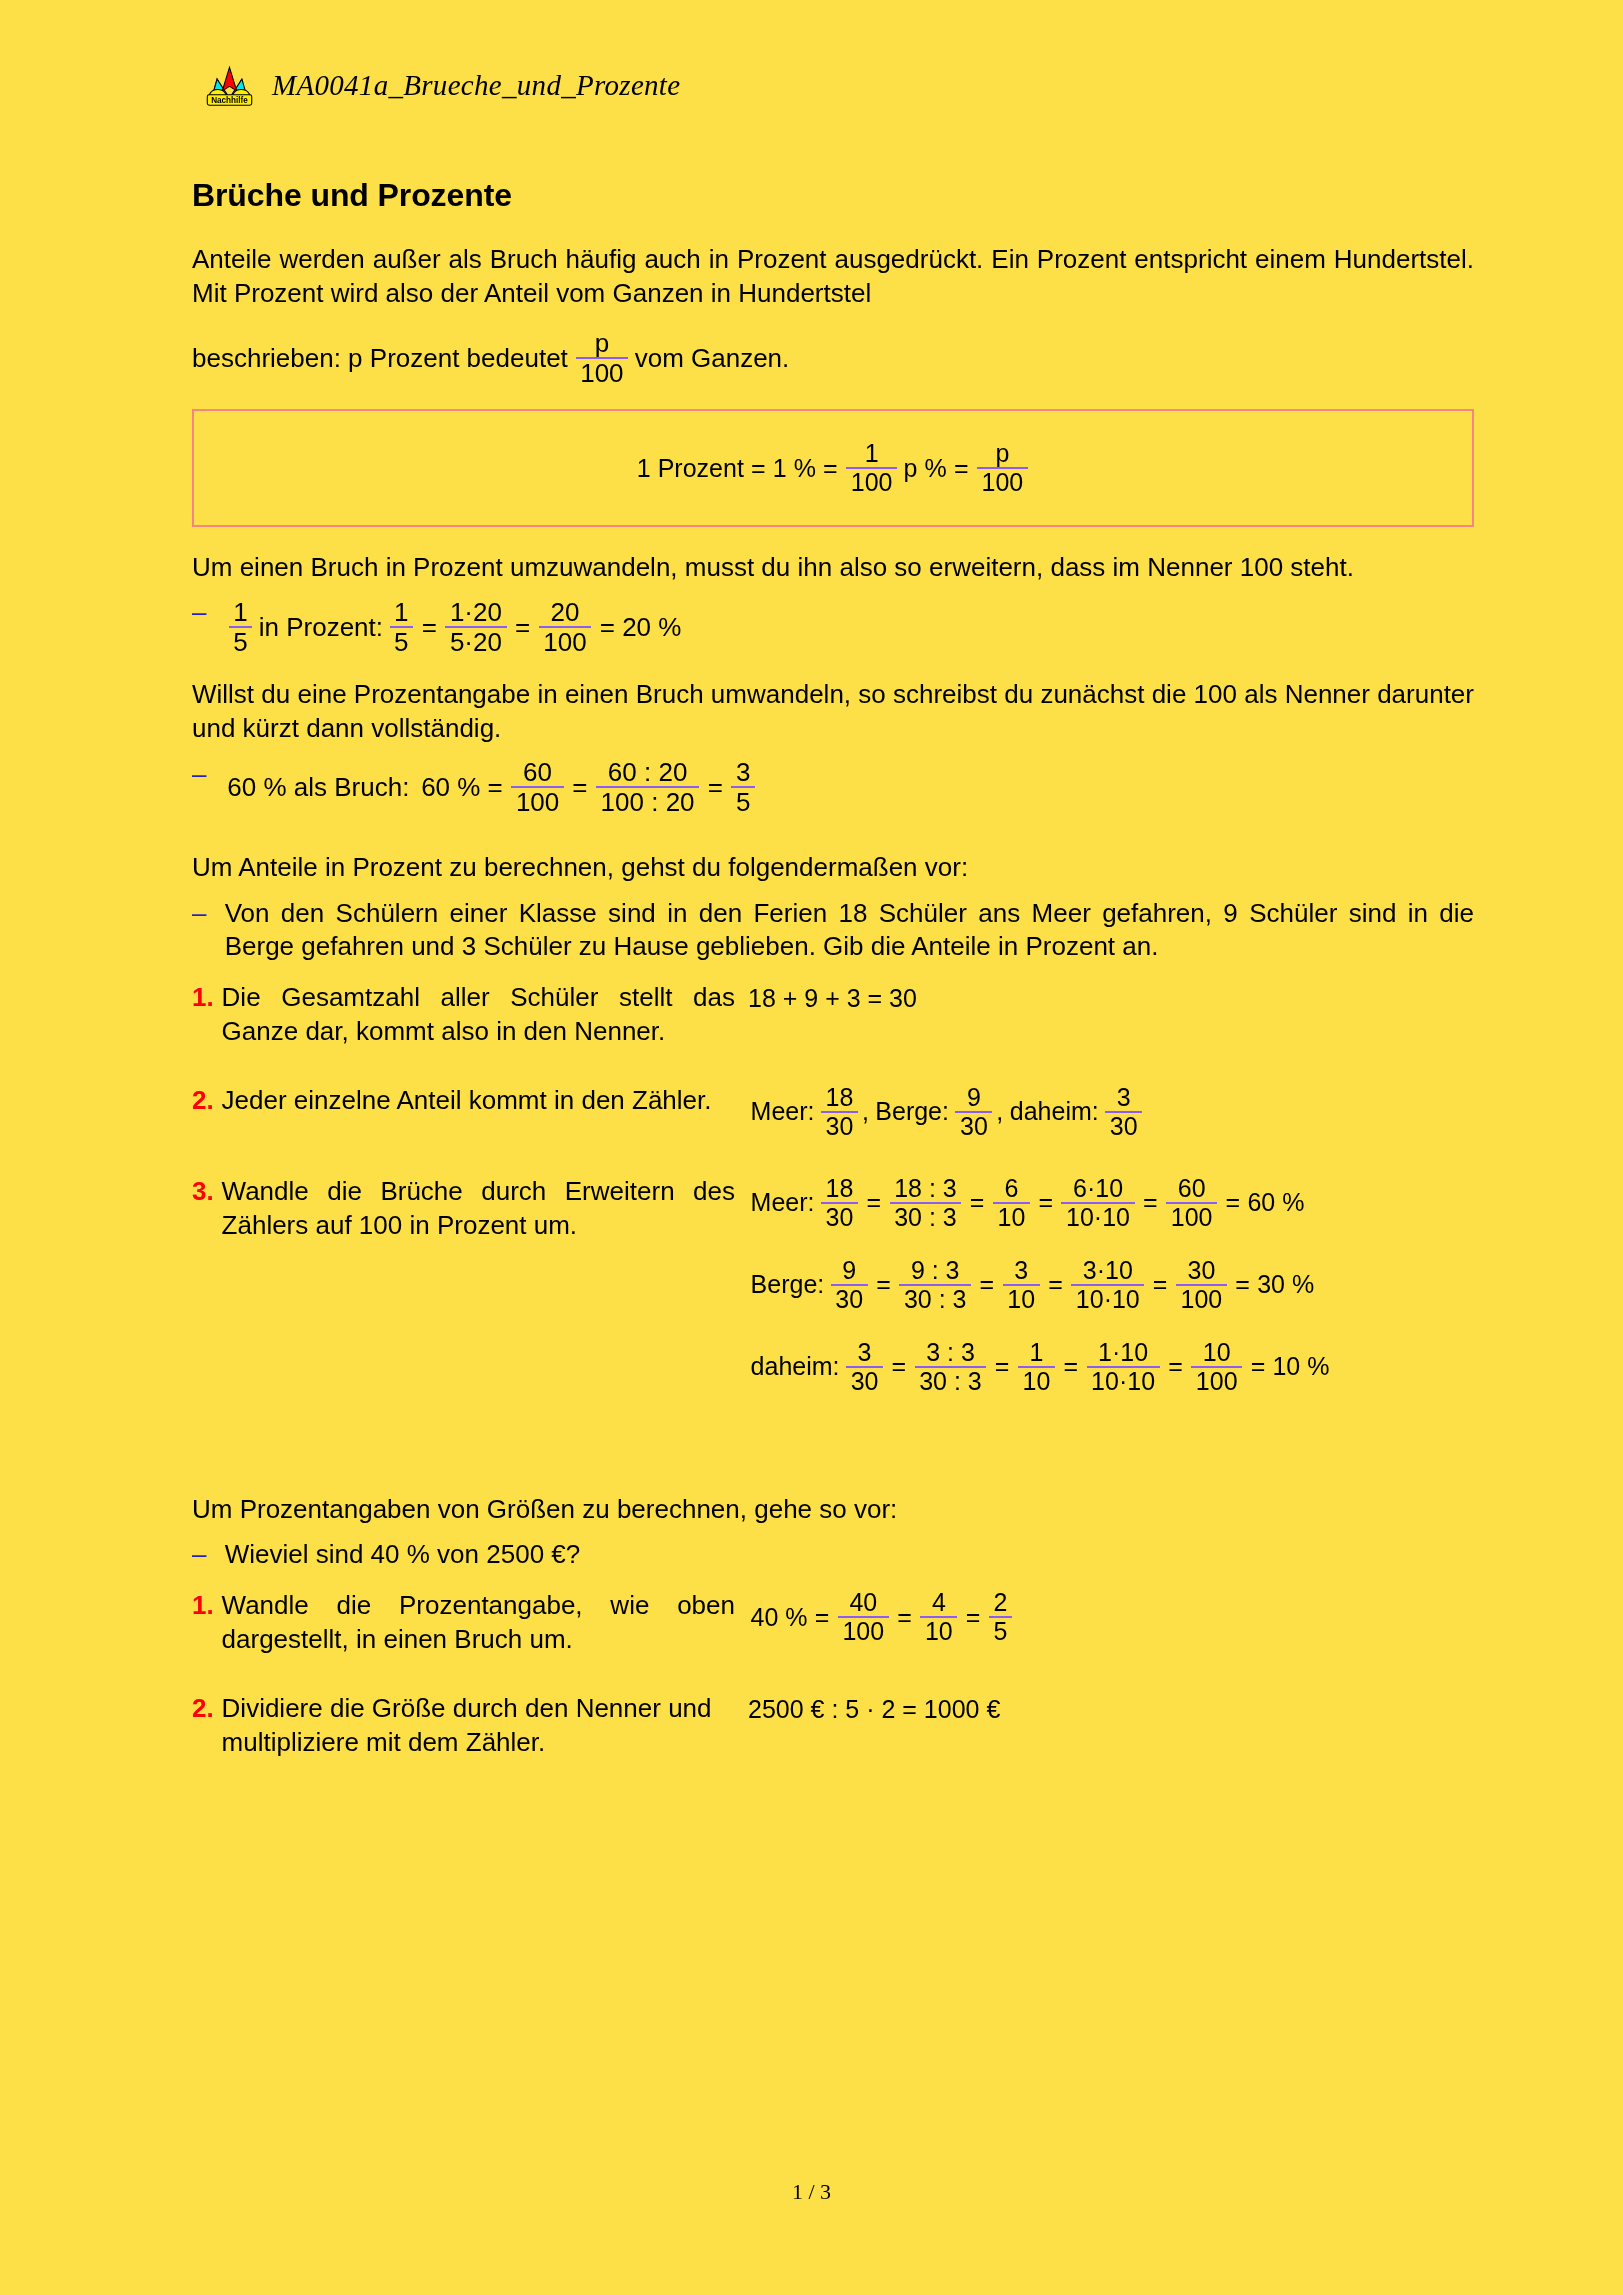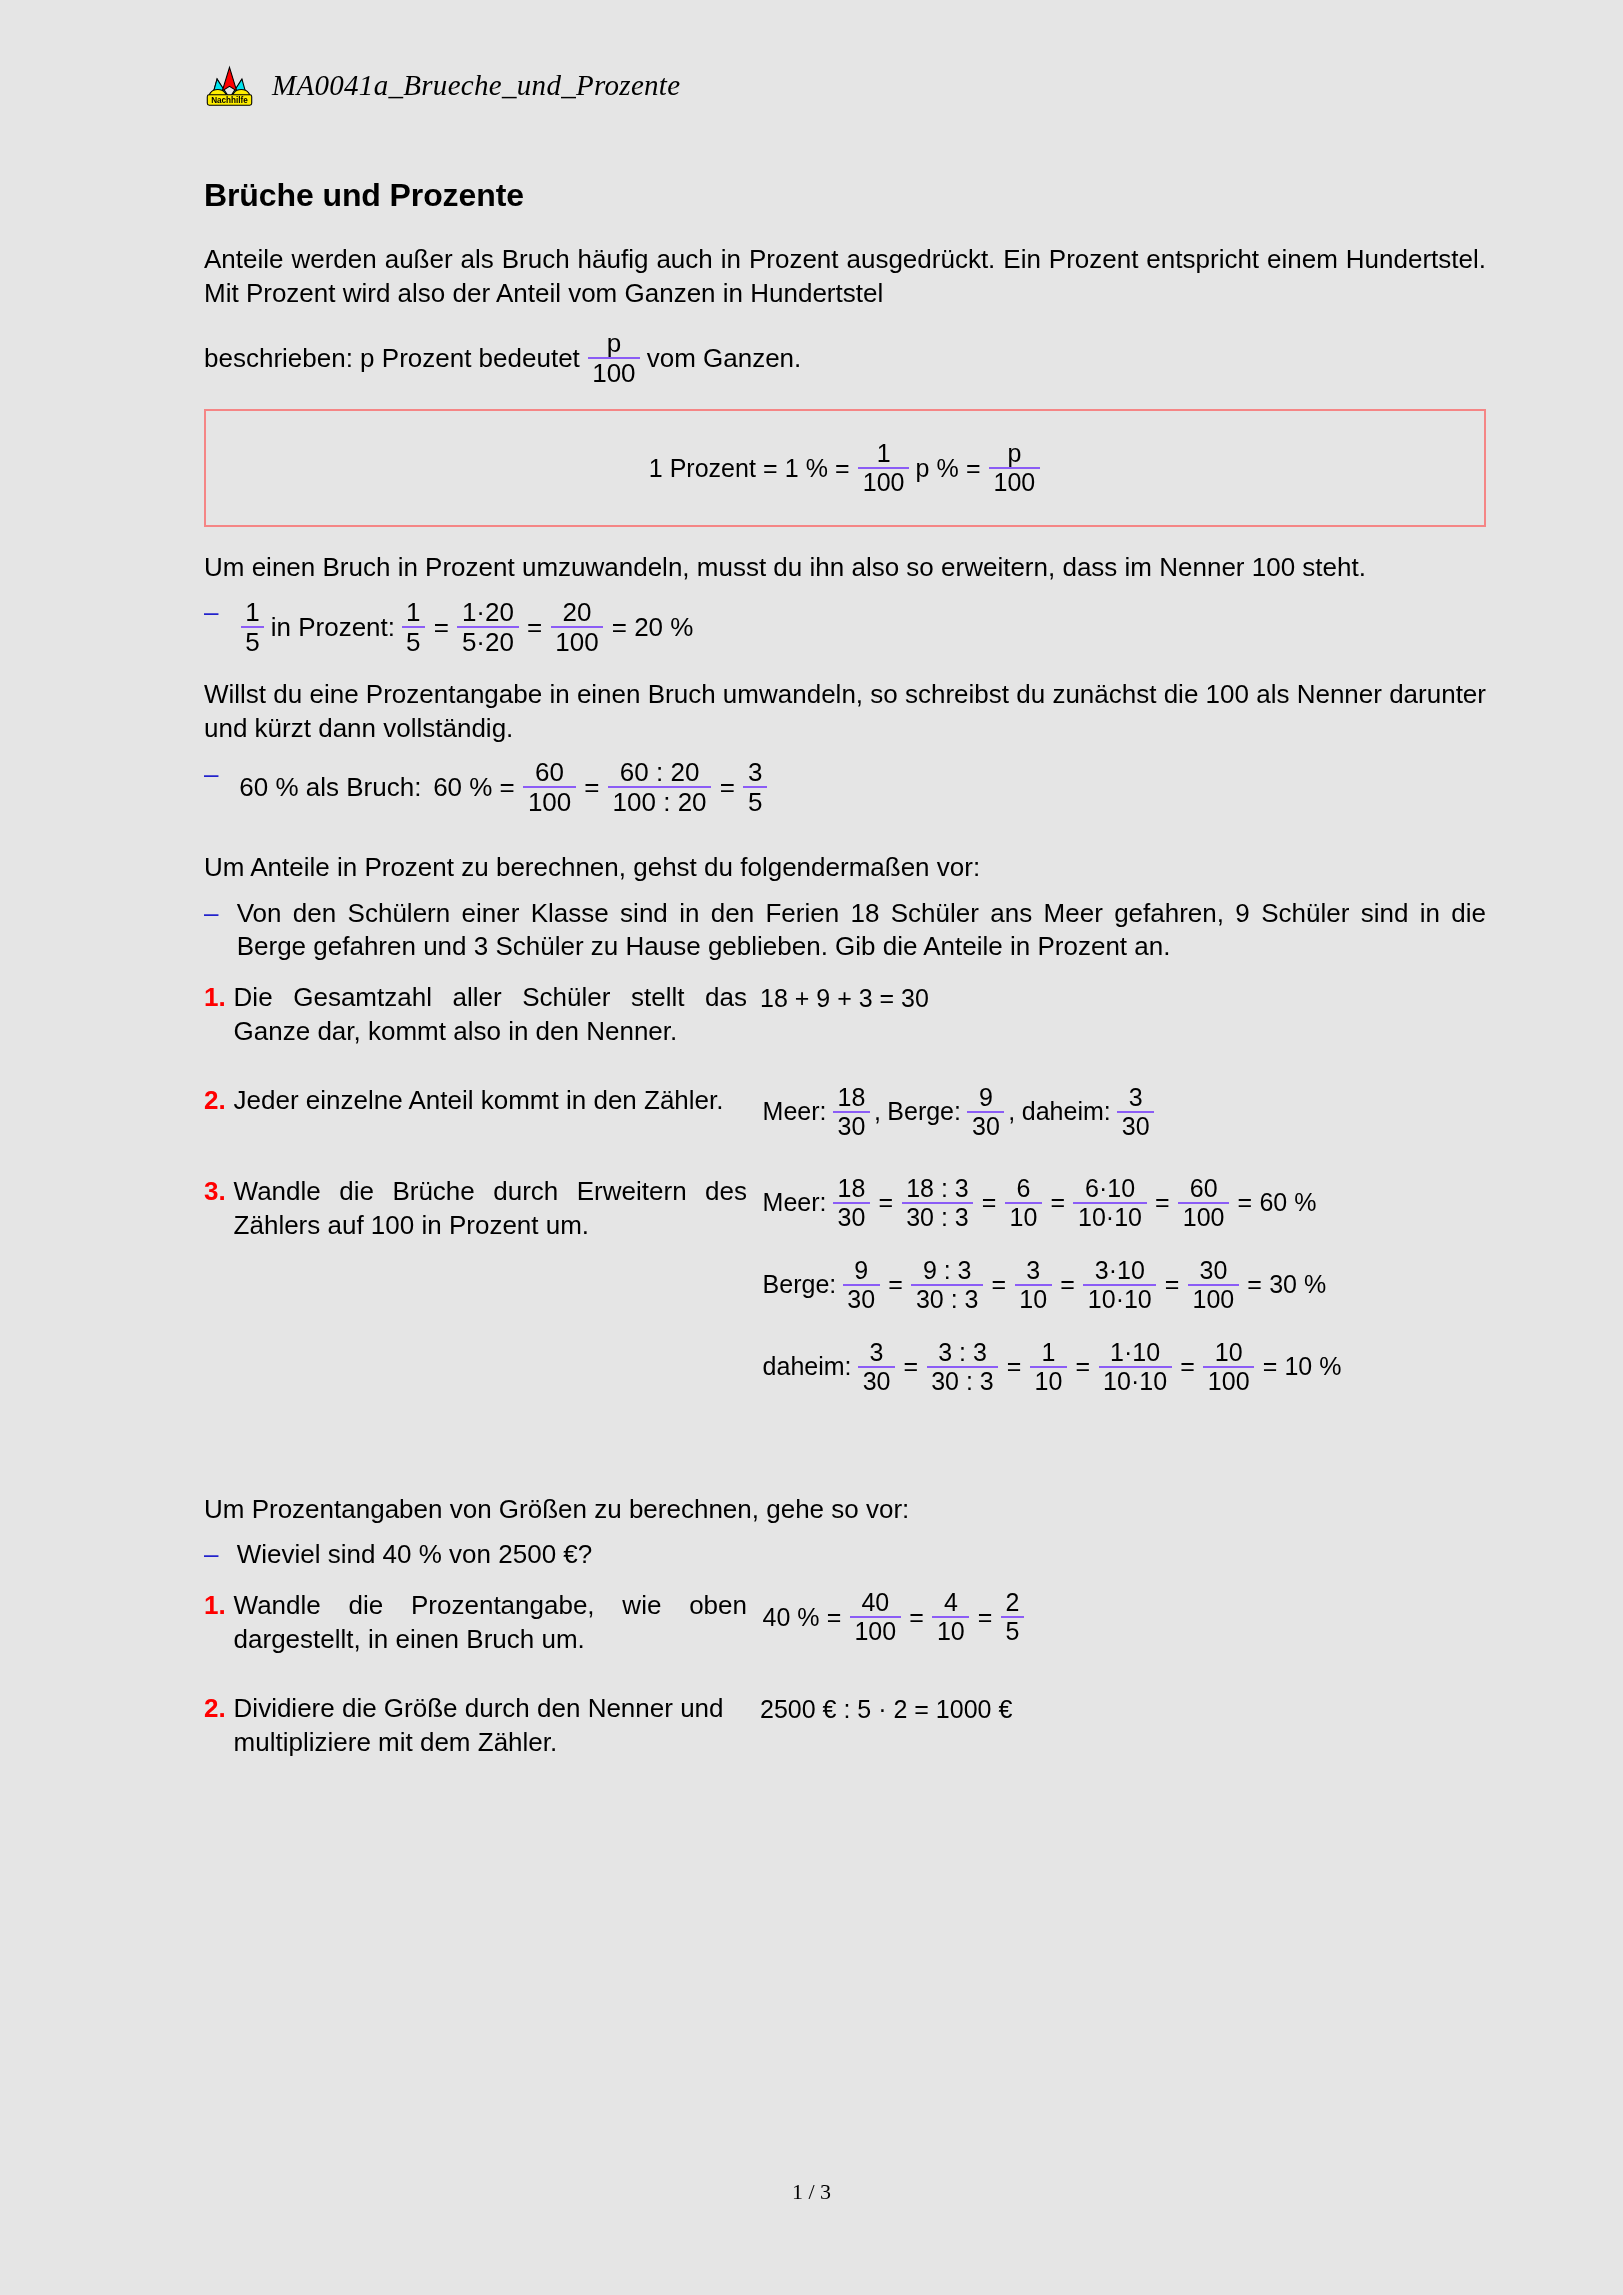--- a/index.html
+++ b/index.html
@@ -4,21 +4,21 @@
 <style>
   html, body {
     margin: 0;
     padding: 0;
     background: #ffffff;
   }
   .page {
     position: relative;
     width: 1623px;
     height: 2295px;
-    background: #e5e5e5;
+    background: #fde047;
     font-family: "Liberation Sans", sans-serif;
     color: #000000;
     box-sizing: border-box;
     overflow: hidden;
   }
 
   
   .header {
     position: absolute;
     top: 62px;
@@ -39,21 +39,21 @@
     font-style: italic;
     font-size: 29px;
     letter-spacing: 0.3px;
     color: #000;
     white-space: nowrap;
   }
 
   
   .content {
     position: absolute;
-    left: 204px;
+    left: 192px;
     top: 177px;
     width: 1282px;
   }
 
   h1.doc-title {
     font-size: 32px;
     font-weight: bold;
     margin: 0 0 29px 0;
     letter-spacing: -0.1px;
   }

